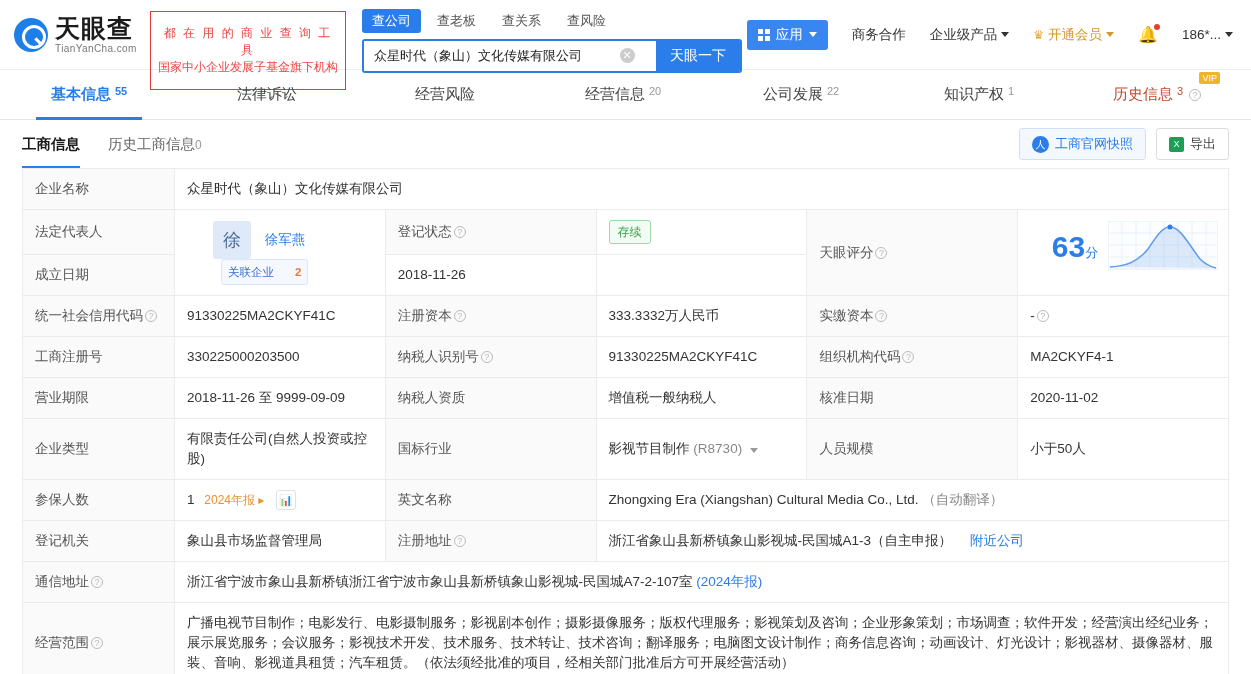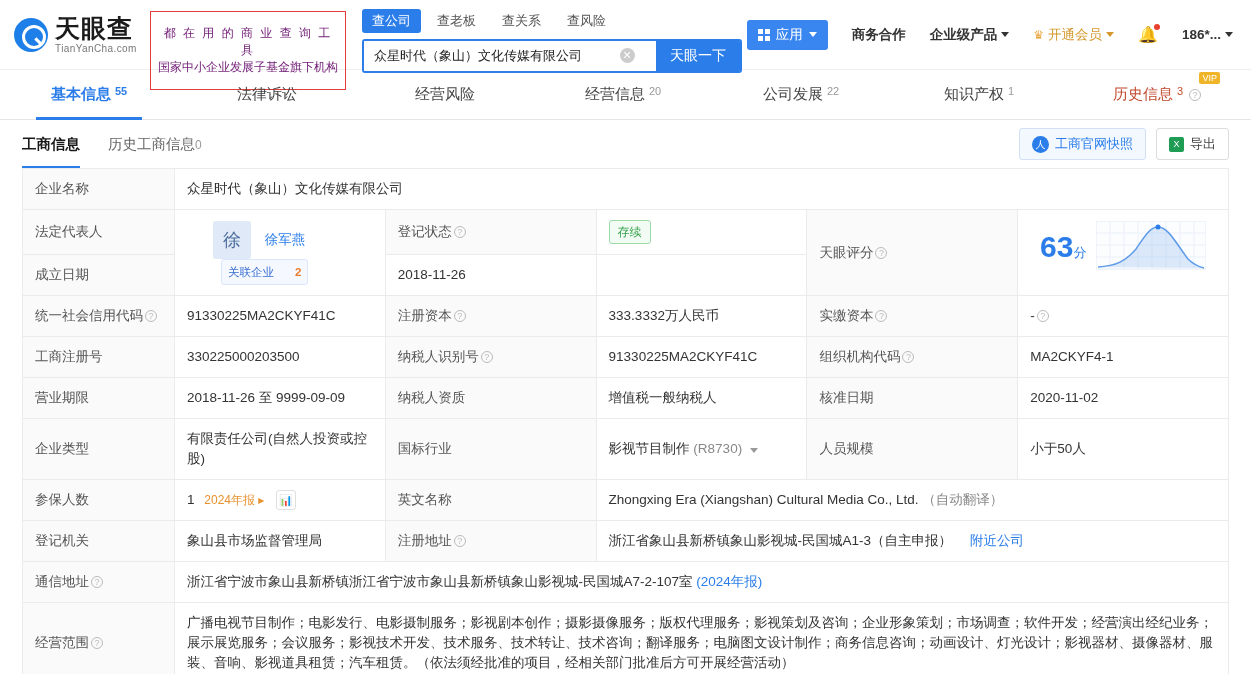--- a/index.html
+++ b/index.html
@@ -48,21 +48,21 @@
   .logo-cn {
     font-size: 25px; font-weight: bold; color: #1b1b1b;
     letter-spacing: 1px;
   }
   .logo-en {
     font-size: 10px; color: #777; letter-spacing: .4px; margin-top: 3px;
   }
   .promo {
     width: 196px; flex: none;
     border: 1px solid #e23c3c;
-    color: #701a75;
+    color: #ef4444;
     font-size: 12px;
     line-height: 17px;
     padding: 13px 6px;
     margin-left: 8px;
     text-align: center;
     margin-top: 32px;
   }
   .promo div:first-child { letter-spacing: 2px; }
   .promo div:last-child { letter-spacing: 0px; }
 
@@ -101,21 +101,21 @@
     display: flex; align-items: center; gap: 6px;
     background: #3a86f0; color: #fff; border-radius: 3px;
     padding: 6px 11px; font-size: 13.5px; cursor: pointer;
   }
   .grid-icon {
     display: inline-grid; grid-template-columns: 5px 5px; grid-gap: 2px;
   }
   .grid-icon i { width: 5px; height: 5px; background: #fff; display: block; }
   .caret { width: 0; height: 0; border-left: 4px solid transparent;
            border-right: 4px solid transparent; border-top: 5px solid currentColor; }
-  .nav-item { display: flex; align-items: center; gap: 4px; cursor: pointer; font-weight: bold; }
+  .nav-item { display: flex; align-items: center; gap: 4px; cursor: pointer; }
   .vip-btn {
     display: flex; align-items: center; gap: 4px;
     color: #d4982c; cursor: pointer;
   }
   .crown { color: #e8a33d; font-size: 12px; }
   .bell { position: relative; font-size: 16px; color: #555; cursor: pointer; }
   .bell .dot {
     position: absolute; top: -1px; right: -2px; width: 6px; height: 6px;
     background: #e8402c; border-radius: 50%;
   }
@@ -203,21 +203,21 @@
     font-size: 18px; line-height: 38px; text-align: center; border-radius: 3px;
     display: inline-block; vertical-align: middle;
   }
   .rep-name { color: #2b7de9; margin-left: 10px; vertical-align: middle; cursor: pointer; }
   .rel-tag {
     display: inline-flex; align-items: center; gap: 21px; vertical-align: middle;
     margin-left: 8px; background: #f5f8ff; border: 1px solid #dae6fb;
     color: #3a6fd0; font-size: 11.5px; border-radius: 3px; padding: 2px 6px;
   }
   .rel-tag .n { color: #e87b2c; font-weight: bold; }
-  .score-cell { text-align: center; padding: 4px 10px !important; }
+  .score-cell { text-align: right; padding: 4px 10px !important; }
   .score-num { font-size: 30px; color: #2b7de9; font-weight: bold; }
   .score-unit { font-size: 13px; color: #2b7de9; }
   .spark { display: inline-block; vertical-align: middle; margin-left: 6px; }
   .year-tag {
     display: inline-block; color: #e8902c; font-size: 12px; margin-left: 6px; cursor: pointer;
   }
   .chart-btn {
     display: inline-block; width: 20px; height: 20px; border: 1px solid #e0e0e0;
     border-radius: 3px; text-align: center; line-height: 18px; font-size: 11px;
     color: #e8902c; margin-left: 8px; cursor: pointer; vertical-align: middle;

